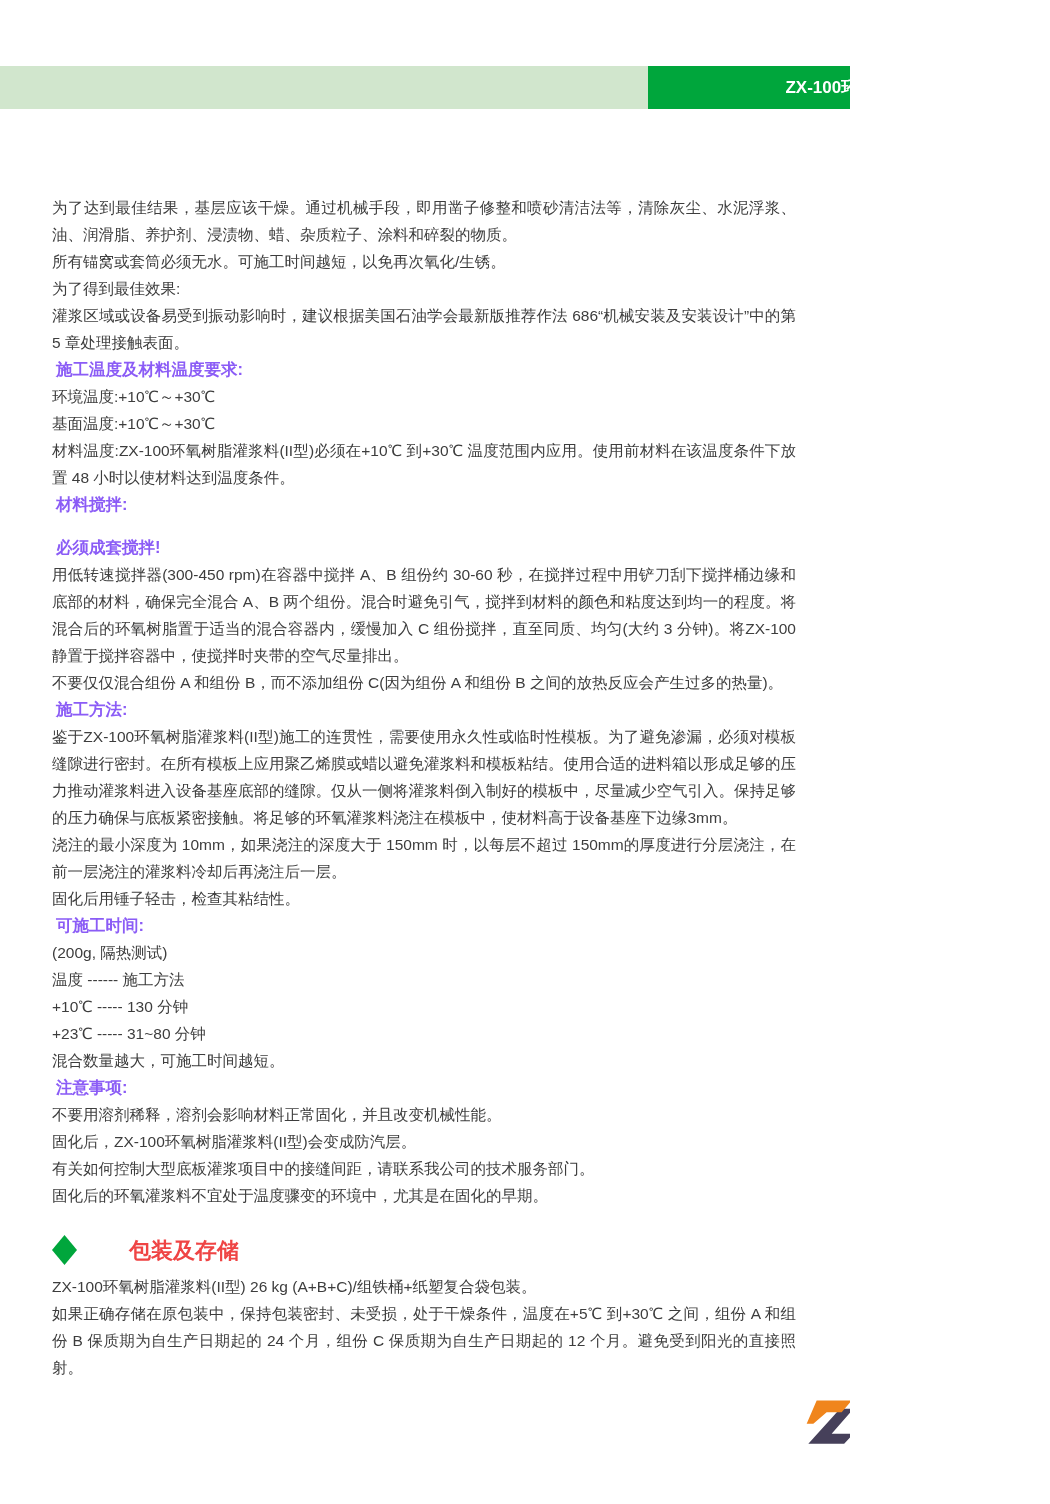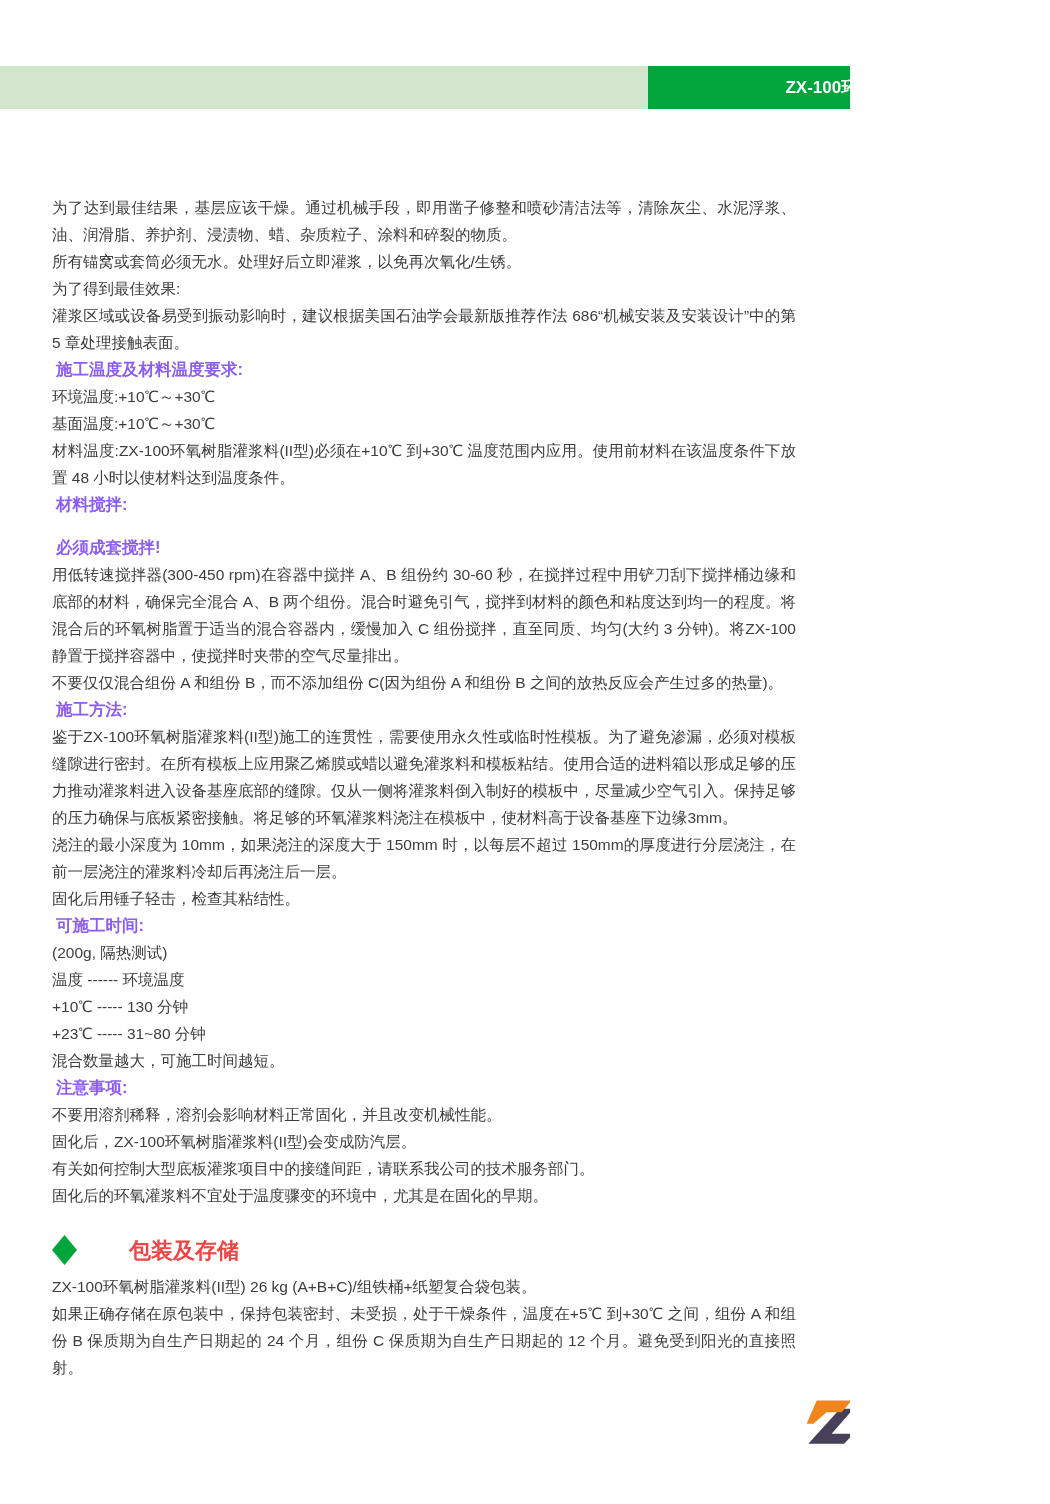--- a/index.html
+++ b/index.html
@@ -57,21 +57,21 @@
   <div class="topbar">
     <div class="topbar-dark">
       <span>ZX-100环氧树脂灌浆料(II型)</span>
     </div>
   </div>
 
   <div class="content">
 
     <section>
       <p>为了达到最佳结果，基层应该干燥。通过机械手段，即用凿子修整和喷砂清洁法等，清除灰尘、水泥浮浆、油、润滑脂、养护剂、浸渍物、蜡、杂质粒子、涂料和碎裂的物质。</p>
-      <p>所有锚窝或套筒必须无水。处理好后立即灌浆，以免再次氧化/生锈。</p>
+      <p>所有锚窝或套筒必须无水。可施工时间越短，以免再次氧化/生锈。</p>
       <p class="plain">为了得到最佳效果:</p>
       <p>灌浆区域或设备易受到振动影响时，建议根据美国石油学会最新版推荐作法 686“机械安装及安装设计”中的第 5 章处理接触表面。</p>
     </section>
 
     <section>
       <p class="sec-h">施工温度及材料温度要求:</p>
       <p class="plain">环境温度:+10℃～+30℃</p>
       <p class="plain">基面温度:+10℃～+30℃</p>
       <p>材料温度:ZX-100环氧树脂灌浆料(II型)必须在+10℃ 到+30℃ 温度范围内应用。使用前材料在该温度条件下放置 48 小时以使材料达到温度条件。</p>
     </section>
@@ -86,21 +86,21 @@
     <section>
       <p class="sec-h">施工方法:</p>
       <p>鉴于ZX-100环氧树脂灌浆料(II型)施工的连贯性，需要使用永久性或临时性模板。为了避免渗漏，必须对模板缝隙进行密封。在所有模板上应用聚乙烯膜或蜡以避免灌浆料和模板粘结。使用合适的进料箱以形成足够的压力推动灌浆料进入设备基座底部的缝隙。仅从一侧将灌浆料倒入制好的模板中，尽量减少空气引入。保持足够的压力确保与底板紧密接触。将足够的环氧灌浆料浇注在模板中，使材料高于设备基座下边缘3mm。</p>
       <p>浇注的最小深度为 10mm，如果浇注的深度大于 150mm 时，以每层不超过 150mm的厚度进行分层浇注，在前一层浇注的灌浆料冷却后再浇注后一层。</p>
       <p class="plain">固化后用锤子轻击，检查其粘结性。</p>
     </section>
 
     <section>
       <p class="sec-h">可施工时间:</p>
       <p class="plain">(200g, 隔热测试)</p>
-      <p class="plain">温度 ------ 环境温度</p>
+      <p class="plain">温度 ------ 施工方法</p>
       <p class="plain">+10℃ -----  130 分钟</p>
       <p class="plain">+23℃ -----  31~80 分钟</p>
       <p class="plain">混合数量越大，可施工时间越短。</p>
     </section>
 
     <section>
       <p class="sec-h">注意事项:</p>
       <p class="plain">不要用溶剂稀释，溶剂会影响材料正常固化，并且改变机械性能。</p>
       <p class="plain">固化后，ZX-100环氧树脂灌浆料(II型)会变成防汽层。</p>
       <p class="plain">有关如何控制大型底板灌浆项目中的接缝间距，请联系我公司的技术服务部门。</p>

